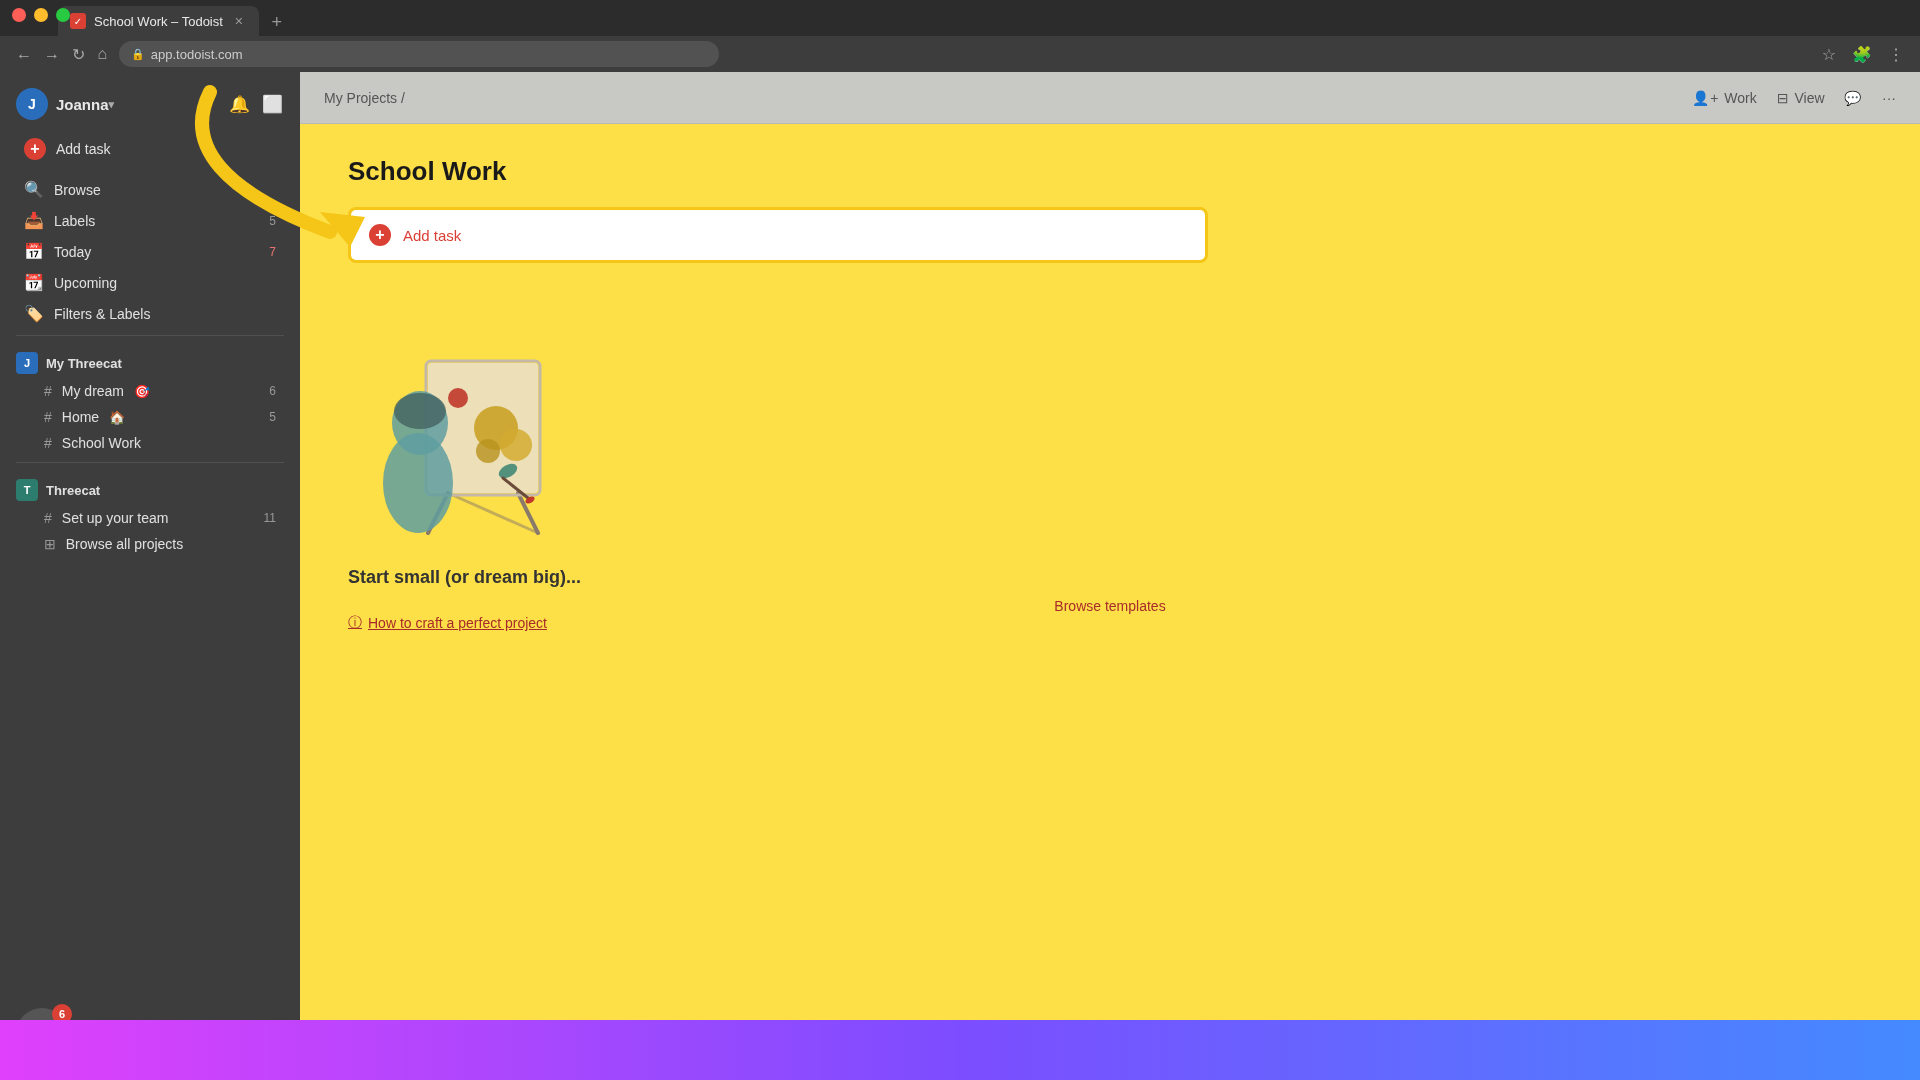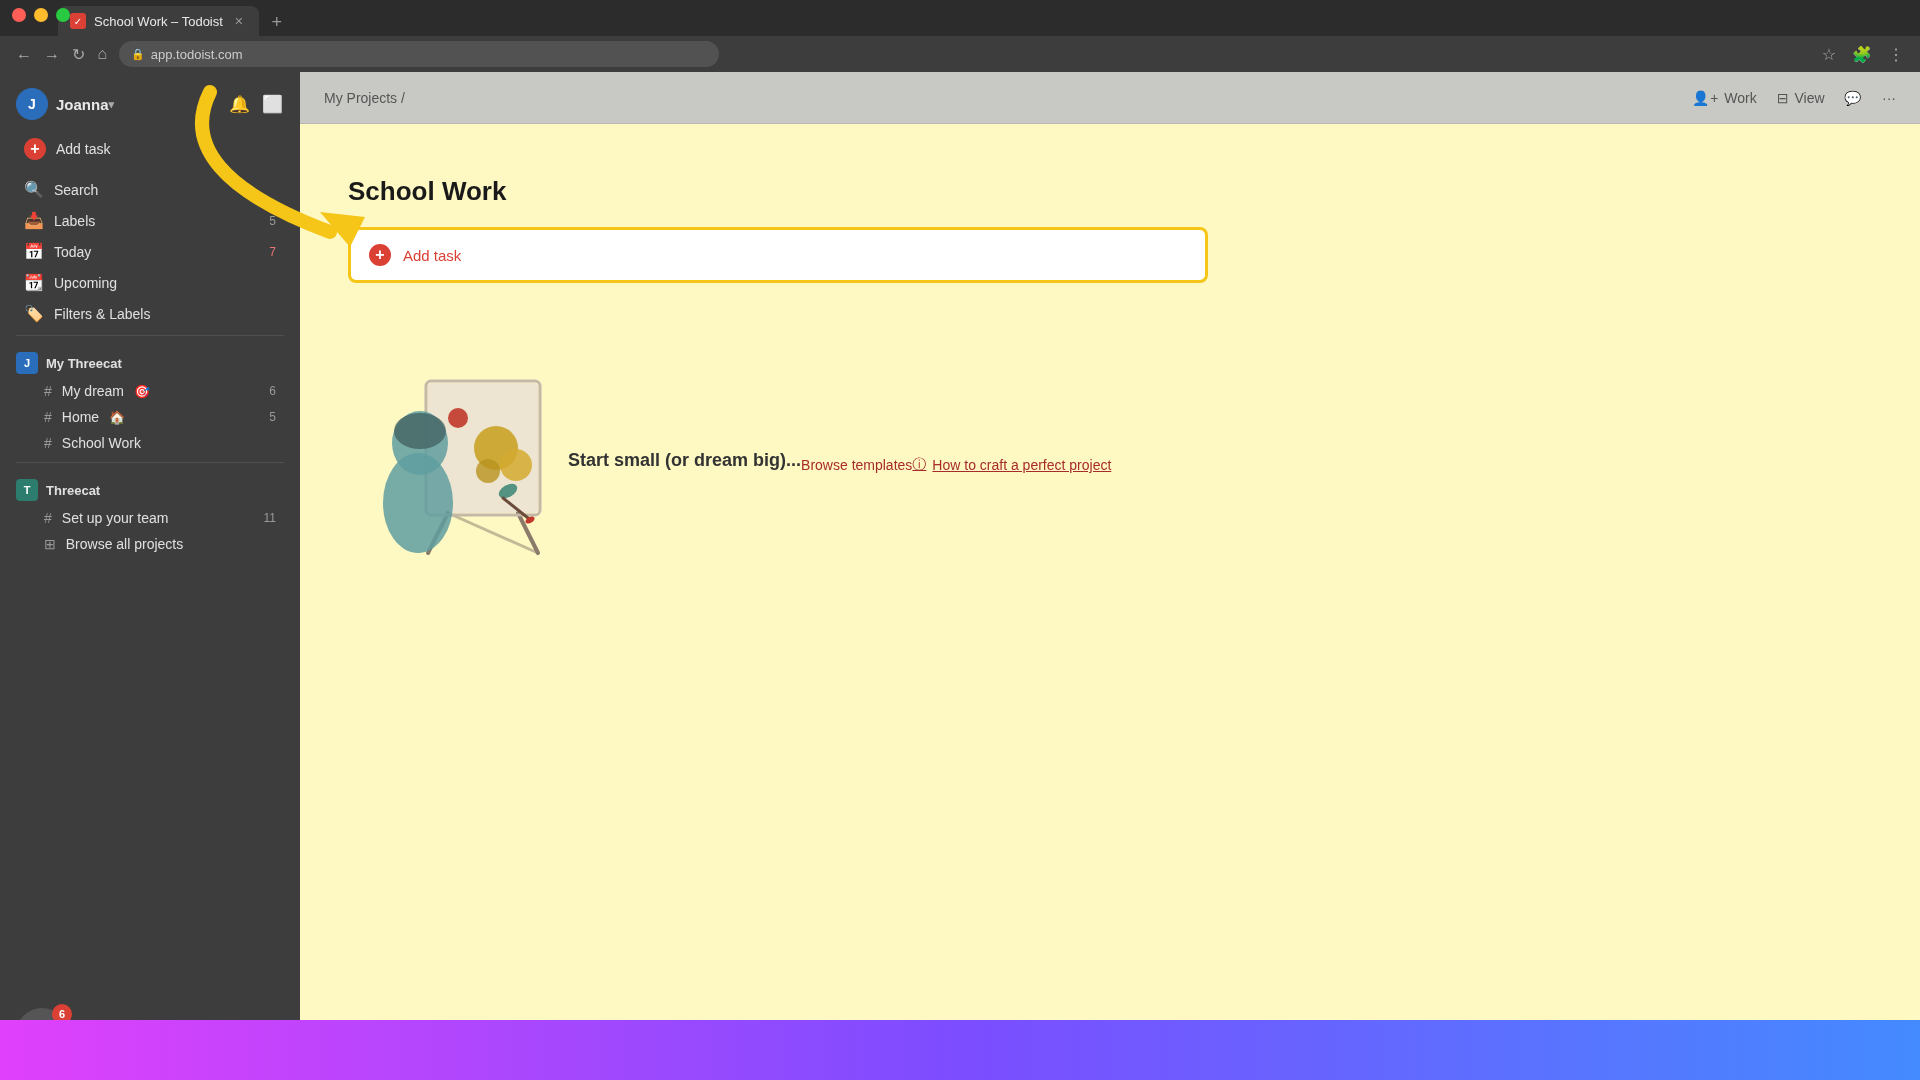--- a/index.html
+++ b/index.html
@@ -226,25 +226,24 @@
       border-radius: 50%;
       width: 20px; height: 20px;
       font-size: 11px;
       display: flex; align-items: center; justify-content: center;
       font-weight: bold;
     }
 
     
     .main-content {
       flex: 1;
-      background: #fef9c3;
+      background: #fde047;
       display: flex;
       flex-direction: column;
       overflow: hidden;
-      gap: 20px;
     }
     .main-header {
       height: 52px;
       background: #c8c8c4;
       display: flex;
       align-items: center;
       padding: 0 24px;
       border-bottom: 1px solid rgba(0,0,0,0.08);
     }
     .breadcrumb {
@@ -299,22 +298,21 @@
       display: flex; align-items: center; justify-content: center;
       color: white; font-size: 16px; font-weight: bold; flex-shrink: 0;
     }
     .add-task-label {
       font-size: 15px;
       color: #db4035;
     }
 
     .empty-state {
       display: flex;
-      flex-direction: row;
-      align-items: center;
+      flex-direction: column;
       padding-top: 20px;
     }
     .empty-illustration {
       width: 220px;
       height: 220px;
       margin-bottom: 24px;
     }
     .empty-title {
       font-size: 18px;
       font-weight: 700;
@@ -423,21 +421,21 @@
       </div>
     </div>
 
     <button class="add-task-btn">
       <span style="width:22px;height:22px;background:#db4035;border-radius:50%;display:flex;align-items:center;justify-content:center;color:white;font-size:16px;font-weight:bold;">+</span>
       <span>Add task</span>
     </button>
 
     <div class="sidebar-item">
       <span class="sidebar-item-icon">🔍</span>
-      <span>Search</span>
+      <span>Browse</span>
     </div>
 
     <div class="sidebar-item">
       <span class="sidebar-item-icon">📥</span>
       <span>Labels</span>
       <span class="sidebar-item-badge">5</span>
     </div>
 
     <div class="sidebar-item">
       <span class="sidebar-item-icon">📅</span>

